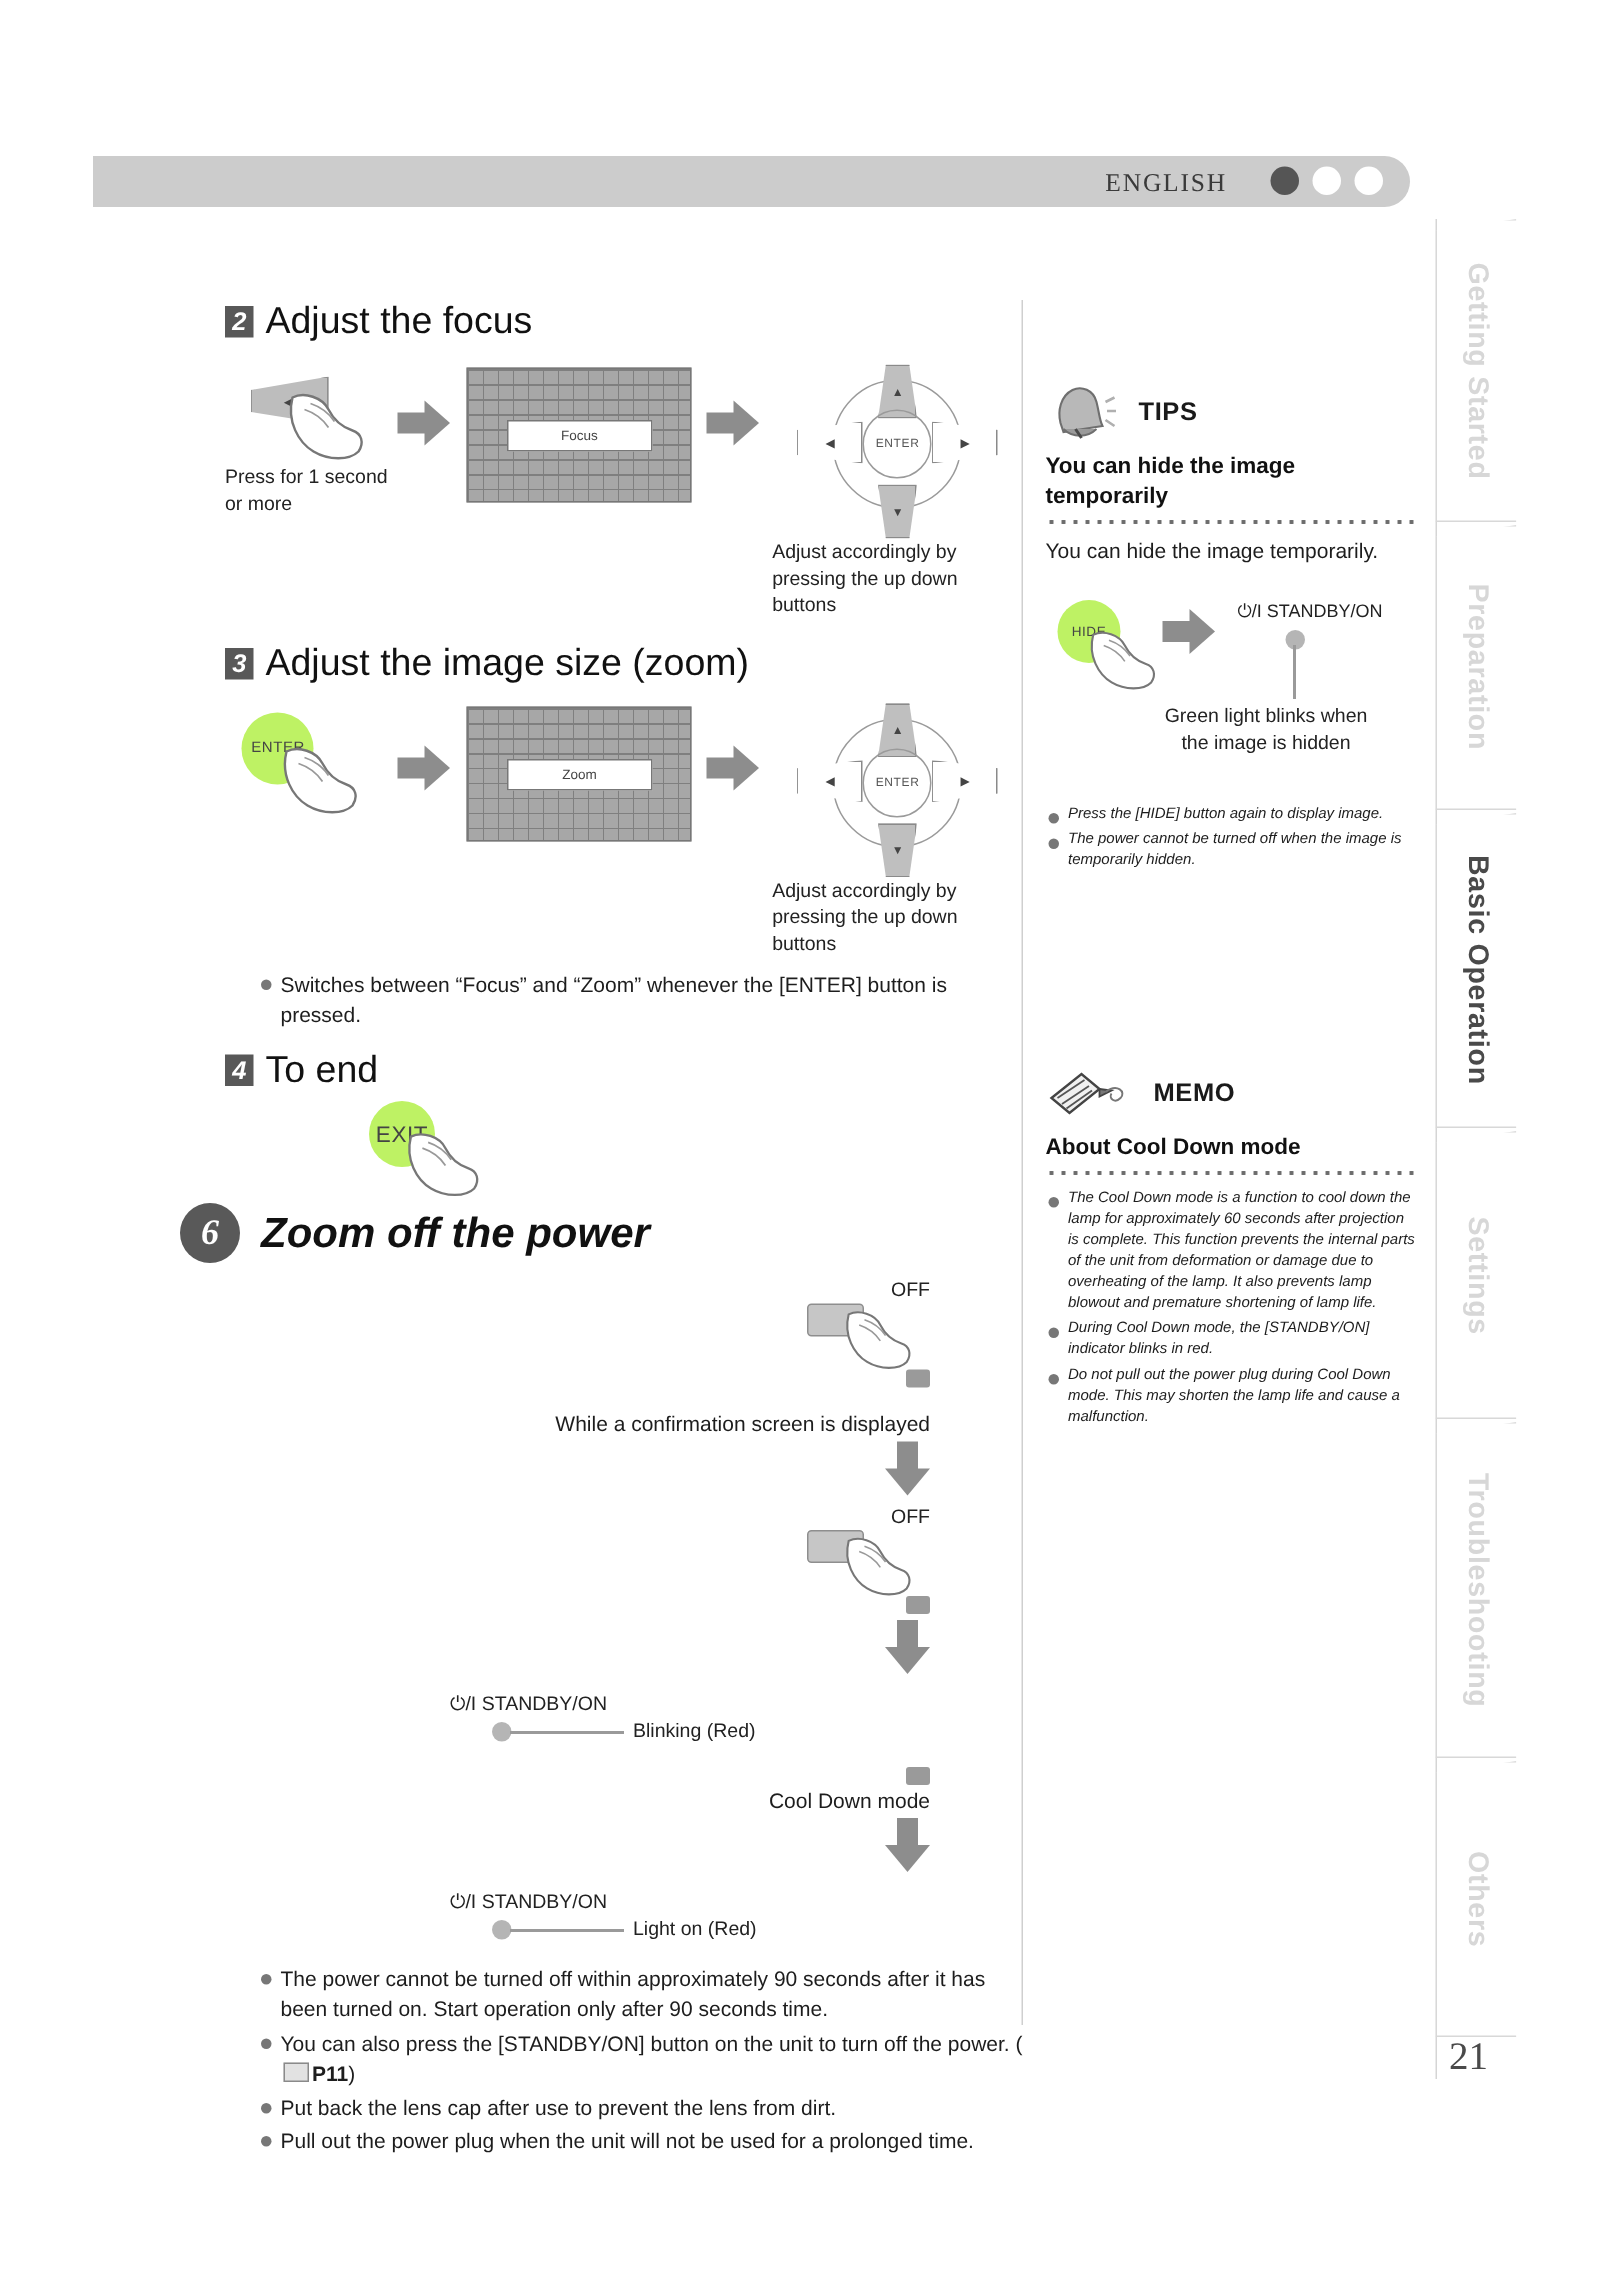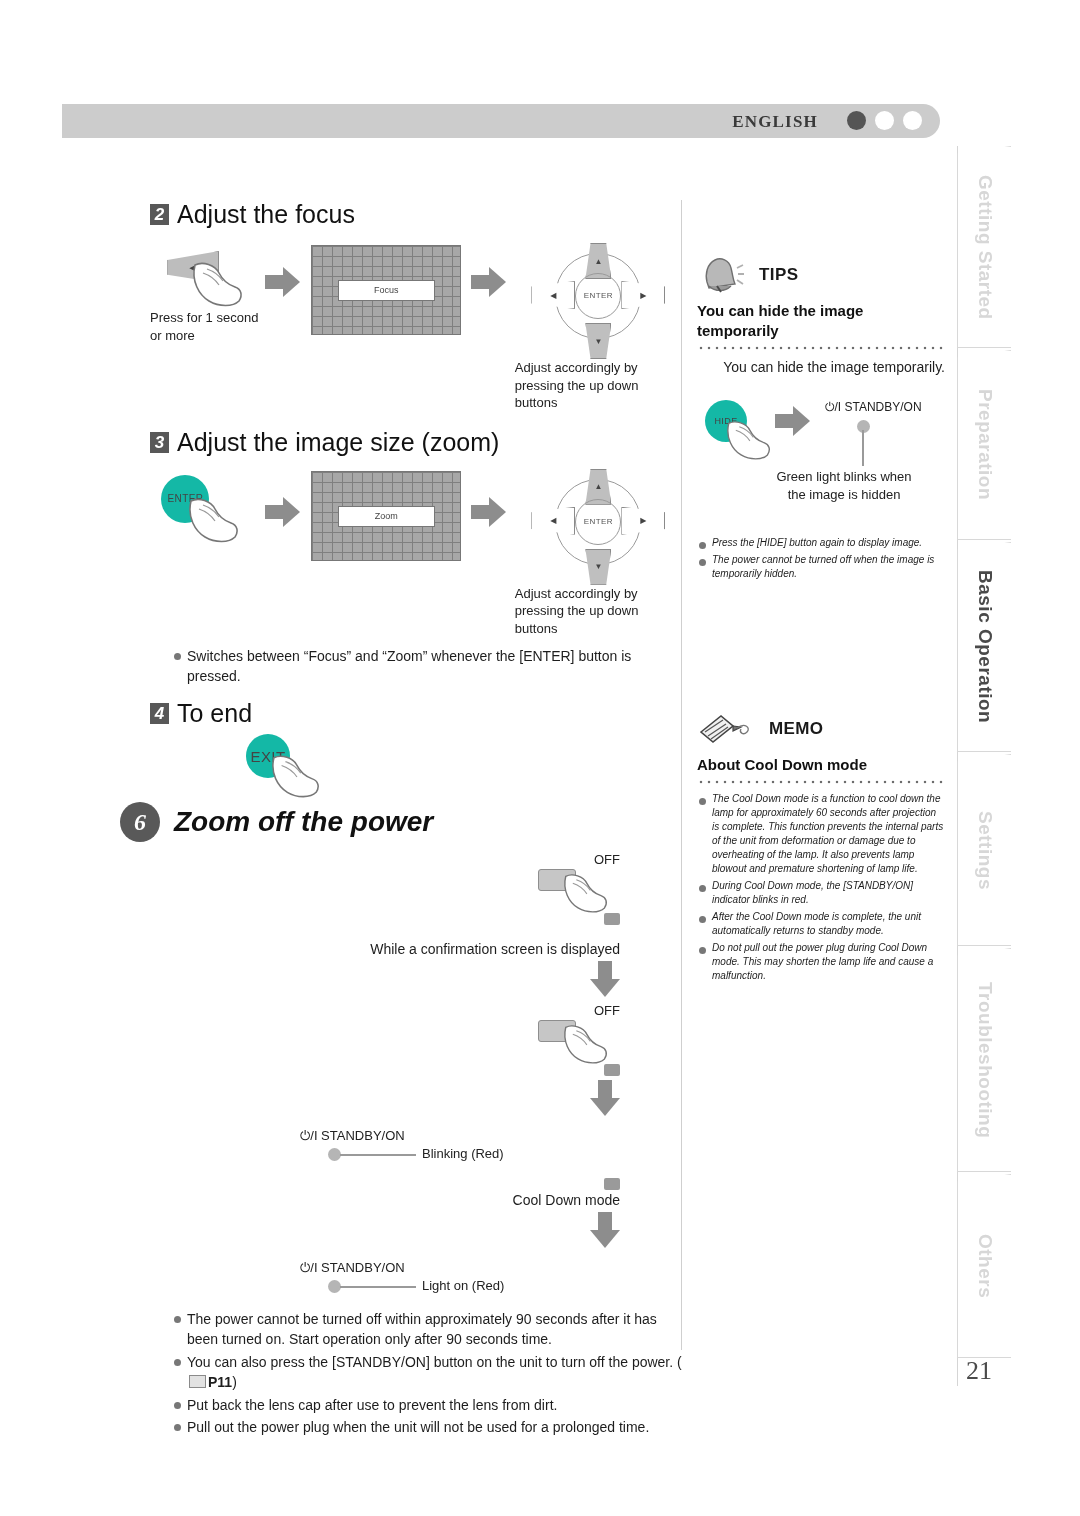--- a/index.html
+++ b/index.html
@@ -17,21 +17,20 @@
 
   
   .header-bar {
     position: absolute; left: 62px; top: 104px; width: 878px; height: 34px;
     background: #cccccc; border-radius: 0 17px 17px 0;
   }
   .header-lang {
     position: absolute; right: 122px; top: 8px;
     font-size: 17px; letter-spacing: 1.2px; color: #3a3a3a;
     font-family: "Liberation Serif", serif;
-    font-weight: bold;
   }
   .hdots { position: absolute; right: 18px; top: 7px; display: flex; gap: 9px; }
   .hdot { width: 19px; height: 19px; border-radius: 50%; background: #ffffff; }
   .hdot.on { background: #555555; }
 
   
   .side-tabs {
     position: absolute; left: 957px; top: 146px; width: 53px; height: 1210px;
   }
   .side-tab {
@@ -143,21 +142,21 @@
                clip-path: polygon(20% 0,80% 0,100% 100%,0 100%); }
   .dkey.down { left: 52px; top: 78px;  width: 24px; height: 34px;
                clip-path: polygon(0 0,100% 0,80% 100%,20% 100%); }
   .dkey.left { left: -2px; top: 36px;  width: 42px; height: 26px;
                background: #fff; clip-path: polygon(0 20%,100% 0,100% 100%,0 80%); }
   .dkey.right{ left: 88px; top: 36px;  width: 42px; height: 26px;
                background: #fff; clip-path: polygon(0 0,100% 20%,100% 80%,0 100%); }
 
   .cap { font-size: 13px; color: #222; line-height: 1.35; }
   .key-circle {
-    width: 48px; height: 48px; border-radius: 50%; background: #14b8a6;
+    width: 48px; height: 48px; border-radius: 50%; background: #bef264;
     font-size: 10px; color: #444;
     display:flex; align-items:center; justify-content:center; letter-spacing:.4px;
   }
   .key-small-rect {
     width: 36px; height: 20px; background: #c6c6c6; border: 1px solid #8e8e8e;
     border-radius: 3px;
   }
 
   
   ul.blist { list-style: none; margin: 0; padding: 0; }
@@ -185,21 +184,21 @@
   
   .right-col { position: absolute; left: 697px; top: 255px; width: 248px; }
   .note-head { display: flex; align-items: center; gap: 14px; height: 40px; }
   .note-title { font-size: 17px; font-weight: bold; color: #1a1a1a; letter-spacing: .4px; }
   .note-sub { font-size: 15px; font-weight: bold; color: #111; line-height: 1.3; margin-top: 6px; }
   .dotline {
     height: 4px; margin: 6px 0 8px 0;
     background-image: radial-gradient(circle, #6d6d6d 1.4px, transparent 1.6px);
     background-size: 8px 4px; background-repeat: repeat-x;
   }
-  .note-body { font-size: 14px; color: #1d1d1d; line-height: 1.42; text-align: right; }
+  .note-body { font-size: 14px; color: #1d1d1d; line-height: 1.42; }
   ul.blist.rt li { font-size: 10px; line-height: 1.4; font-style: italic; }
 </style>
 </head>
 <body>
 
 <div class="page">
 
   <div class="header-bar">
     <div class="header-lang">ENGLISH</div>
     <div class="hdots">
@@ -454,18 +453,17 @@
         <path d="M40 16 C48 10, 54 16, 50 20 C46 24, 42 20, 44 17" fill="none" stroke="#777" stroke-width="1.3"></path>
       </svg>
       <div class="note-title">MEMO</div>
     </div>
     <div class="note-sub">About Cool Down mode</div>
     <div class="dotline"></div>
 
     <ul class="blist rt">
       <li>The Cool Down mode is a function to cool down the lamp for approximately 60 seconds after projection is complete. This function prevents the internal parts of the unit from deformation or damage due to overheating of the lamp. It also prevents lamp blowout and premature shortening of lamp life.</li>
       <li>During Cool Down mode, the [STANDBY/ON] indicator blinks in red.</li>
-      <li>After the Cool Down mode is complete, the unit automatically returns to standby mode.</li>
       <li>Do not pull out the power plug during Cool Down mode. This may shorten the lamp life and cause a malfunction.</li>
     </ul>
   </div>
 
 </div>
 
 </body></html>

